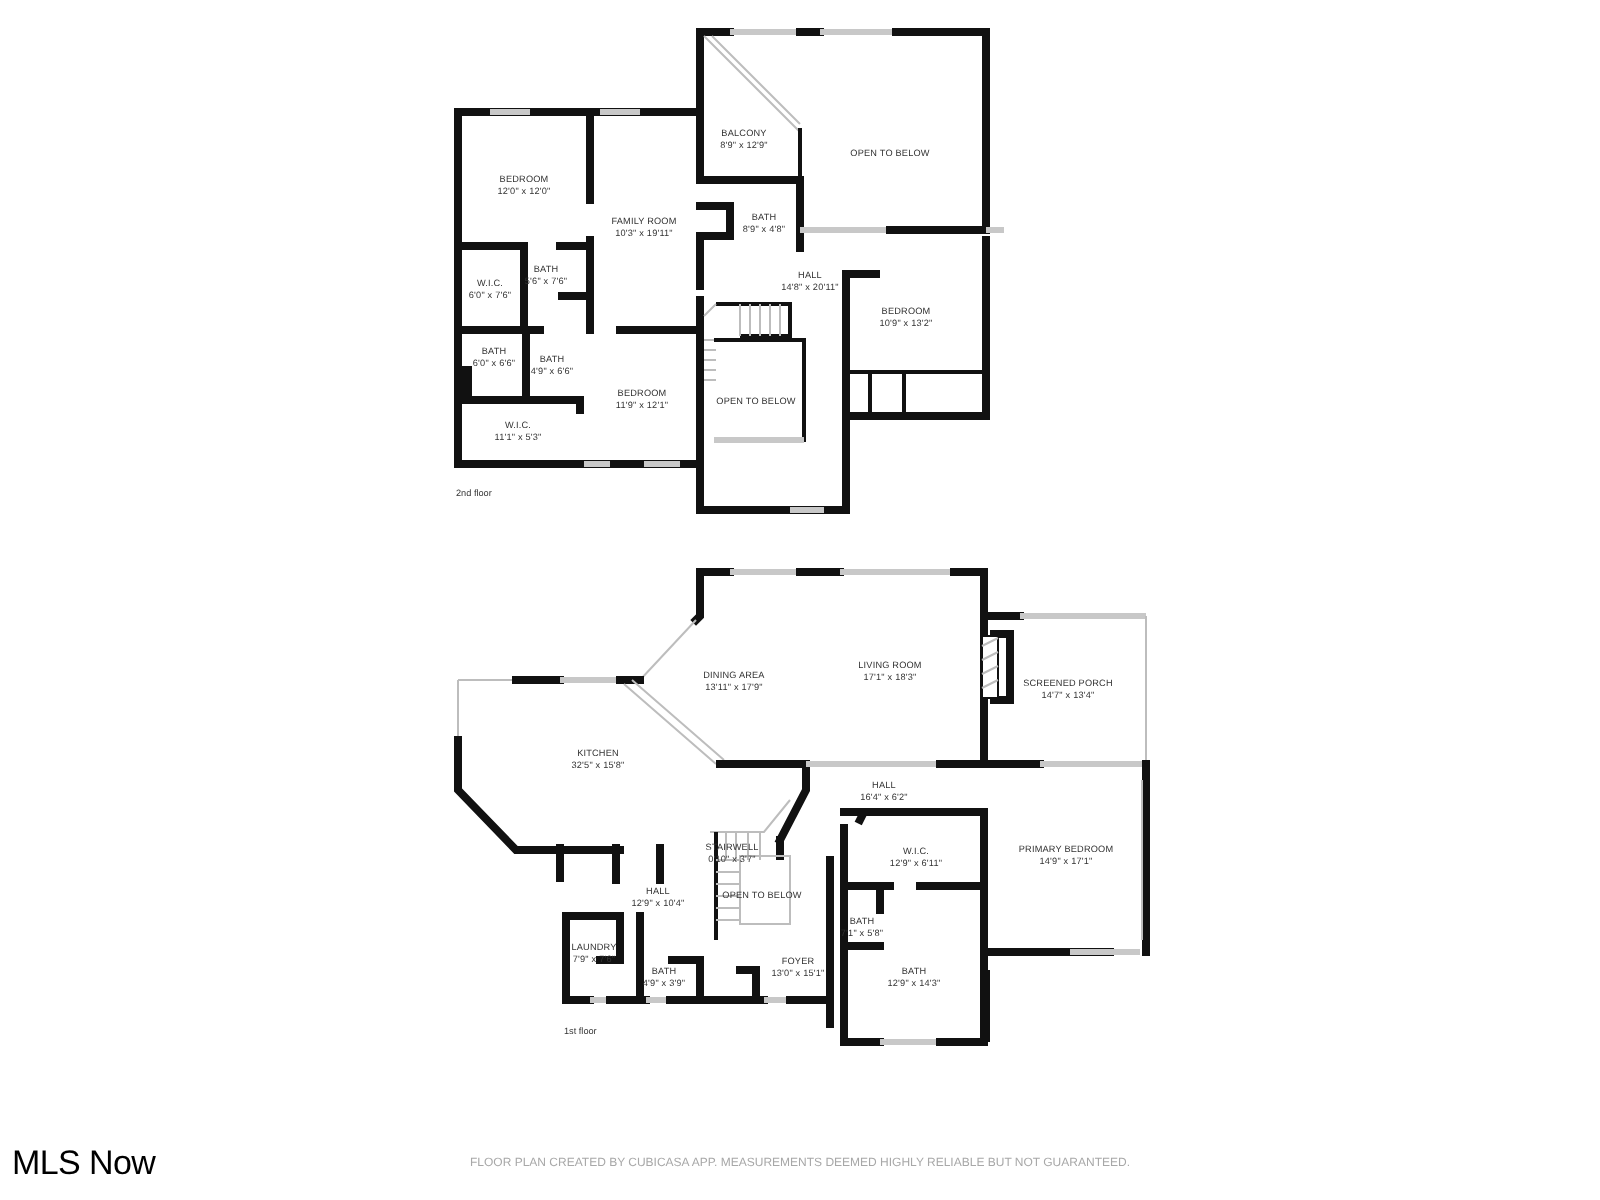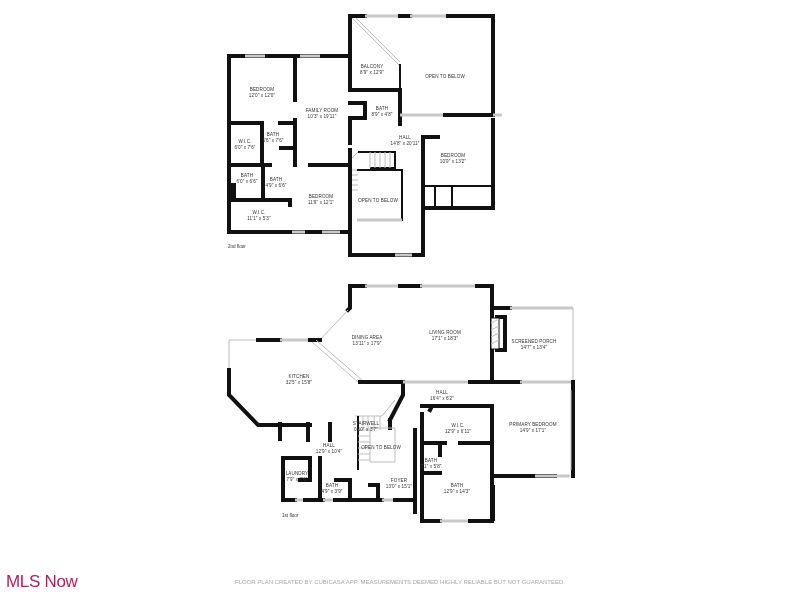--- a/index.html
+++ b/index.html
@@ -5,21 +5,21 @@
   html, body { margin:0; padding:0; background:#ffffff; }
   body { width:800px; height:600px; position:relative; overflow:hidden; font-family:"Liberation Sans", sans-serif; }
   svg.plan { position:absolute; left:0; top:0; }
   .wall { stroke:#111; stroke-width:4; fill:none; stroke-linecap:square; }
   .thin { stroke:#111; stroke-width:2; fill:none; }
   .win { stroke:#c8c8c8; stroke-width:3; fill:none; }
   .grey { stroke:#bdbdbd; stroke-width:1; fill:none; }
   .lbl { position:absolute; transform:translate(-50%,-50%); text-align:center; color:#333; font-size:4.6px; line-height:6px; white-space:nowrap; letter-spacing:0.1px; }
   .lbl span { display:block; }
   .floor-lbl { position:absolute; font-size:4.6px; color:#333; }
-  .brand { position:absolute; left:6px; top:572px; font-size:17px; color:#be185d; font-family:"Liberation Sans", sans-serif; letter-spacing:-0.3px; }
+  .brand { position:absolute; left:6px; top:572px; font-size:17px; color:#000000; font-family:"Liberation Sans", sans-serif; letter-spacing:-0.3px; }
   .disclaimer { position:absolute; left:400px; top:579px; transform:translateX(-50%); font-size:6px; color:#a8a8a8; white-space:nowrap; }
 </style>
 </head>
 <body>
 
 <svg class="plan" width="800" height="600" viewBox="0 0 800 600">
 
   <g>
 
     <path class="wall" d="M229,56 L295,56"></path>

